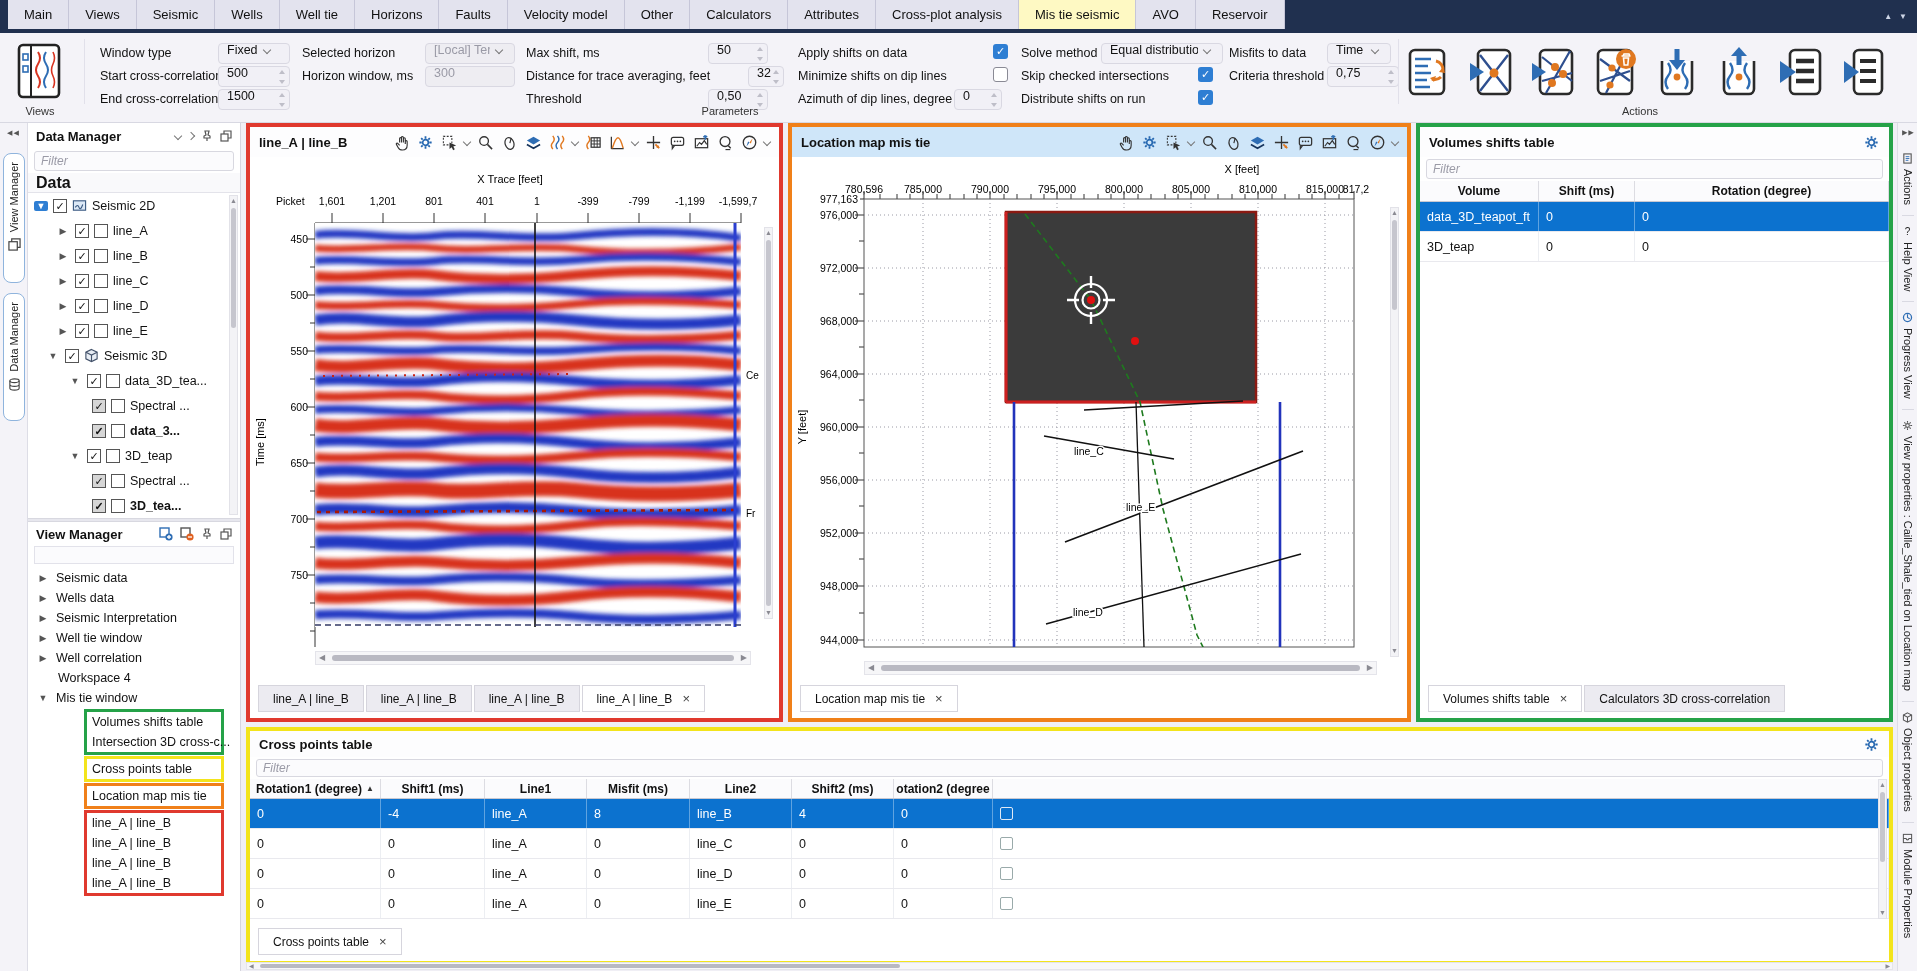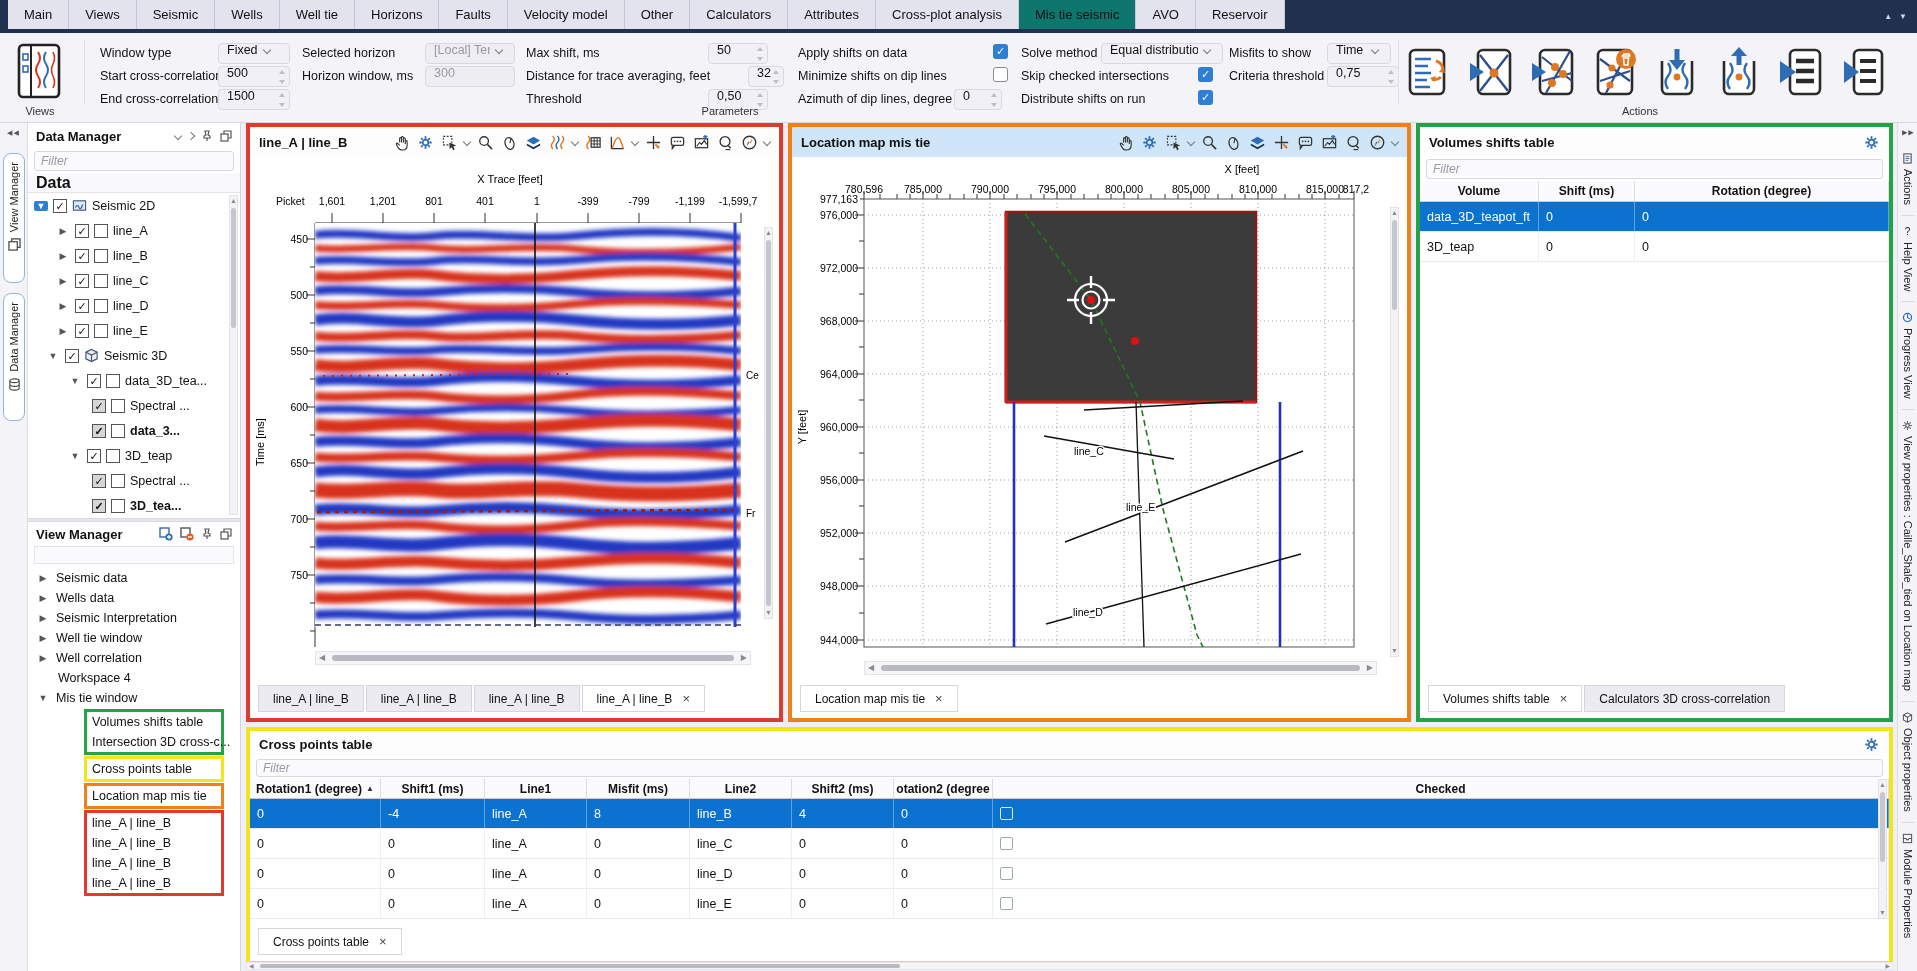--- a/index.html
+++ b/index.html
@@ -1,20 +1,20 @@
 <!DOCTYPE html>
 <html><head>
 <meta charset="utf-8">
 <style>
 *{box-sizing:border-box;margin:0;padding:0}
 body{width:1917px;height:971px;position:relative;overflow:hidden;background:#f0eff5;font-family:"Liberation Sans",sans-serif;color:#111;font-size:12.5px}
 
 .menubar{position:absolute;top:0;left:0;right:0;height:33px;background:#20304f;display:flex;align-items:flex-start;padding-left:8px}
 .mtab{height:29px;line-height:29px;padding:0 16px;background:#e3e3ee;font-size:13px;border-right:1px solid #c6c6d8;white-space:nowrap;cursor:default}
-.mtab.active{background:#0f766e}
+.mtab.active{background:#fef9c3}
 .mwin{margin-left:auto;align-self:center;color:#cdd5e6;font-size:8px;display:flex;gap:7px;padding-right:10px}
 
 .ribbon{position:absolute;top:33px;left:0;right:0;height:90px;background:#f4f3f8;border-bottom:1px solid #d8d8e2}
 .rsep{position:absolute;top:6px;bottom:18px;width:1px;background:#e1e0ea}
 .slabel{position:absolute;top:72px;font-size:11px;color:#333;text-align:center}
 .flbl{position:absolute;font-size:12.5px;white-space:nowrap}
 .inp{position:absolute;height:21px;background:#f1f0f6;border:1px solid #d9d8e2;border-radius:4px;display:flex;align-items:center;padding:0 12px 8px 8px;font-size:12.5px}
 .inp.dis{color:#9a9aa6;background:#eeedf2}
 .inp .val{overflow:hidden;white-space:nowrap}
 .spn{position:absolute;right:3px;top:3px;width:7px;height:14px;opacity:.5}
@@ -176,21 +176,21 @@
   <div class="flbl" style="left:1021px;top:13px">Solve method</div>
   <div class="inp" style="left:1101px;top:10px;width:122px">
       <span class="val">Equal distribution</span>
       <i class="chv"></i>
     </div>
   <div class="flbl" style="left:1021px;top:36px">Skip checked intersections</div>
   <div class="ck" style="left:1198px;top:34px">✓</div>
   <div class="flbl" style="left:1021px;top:59px">Distribute shifts on run</div>
   <div class="ck" style="left:1198px;top:57px">✓</div>
 
-  <div class="flbl" style="left:1229px;top:13px">Misfits to show</div>
+  <div class="flbl" style="left:1229px;top:13px">Misfits to data</div>
   <div class="inp" style="left:1327px;top:10px;width:64px">
       <span class="val" style="max-width:40px">Time mi</span>
       <i class="chv"></i>
     </div>
   <div class="flbl" style="left:1229px;top:36px">Criteria threshold</div>
   <div class="inp" style="left:1327px;top:33px;width:72px">
       <span class="val">0,75</span>
       <i class="spn"></i>
     </div>
 
@@ -906,23 +906,20 @@
       </div>
     <div>
         <span>Line2</span>
       </div>
     <div>
         <span>Shift2 (ms)</span>
       </div>
     <div>
         <span>otation2 (degree</span>
       </div>
-    <div>
-        <span>Checked</span>
-      </div>
   </div>
   <div class="tblrow ycols sel">
     <div>0</div>
       <div>-4</div>
       <div>line_A</div>
       <div>8</div>
       <div>line_B</div>
       <div>4</div>
       <div>0</div>
     <div>

